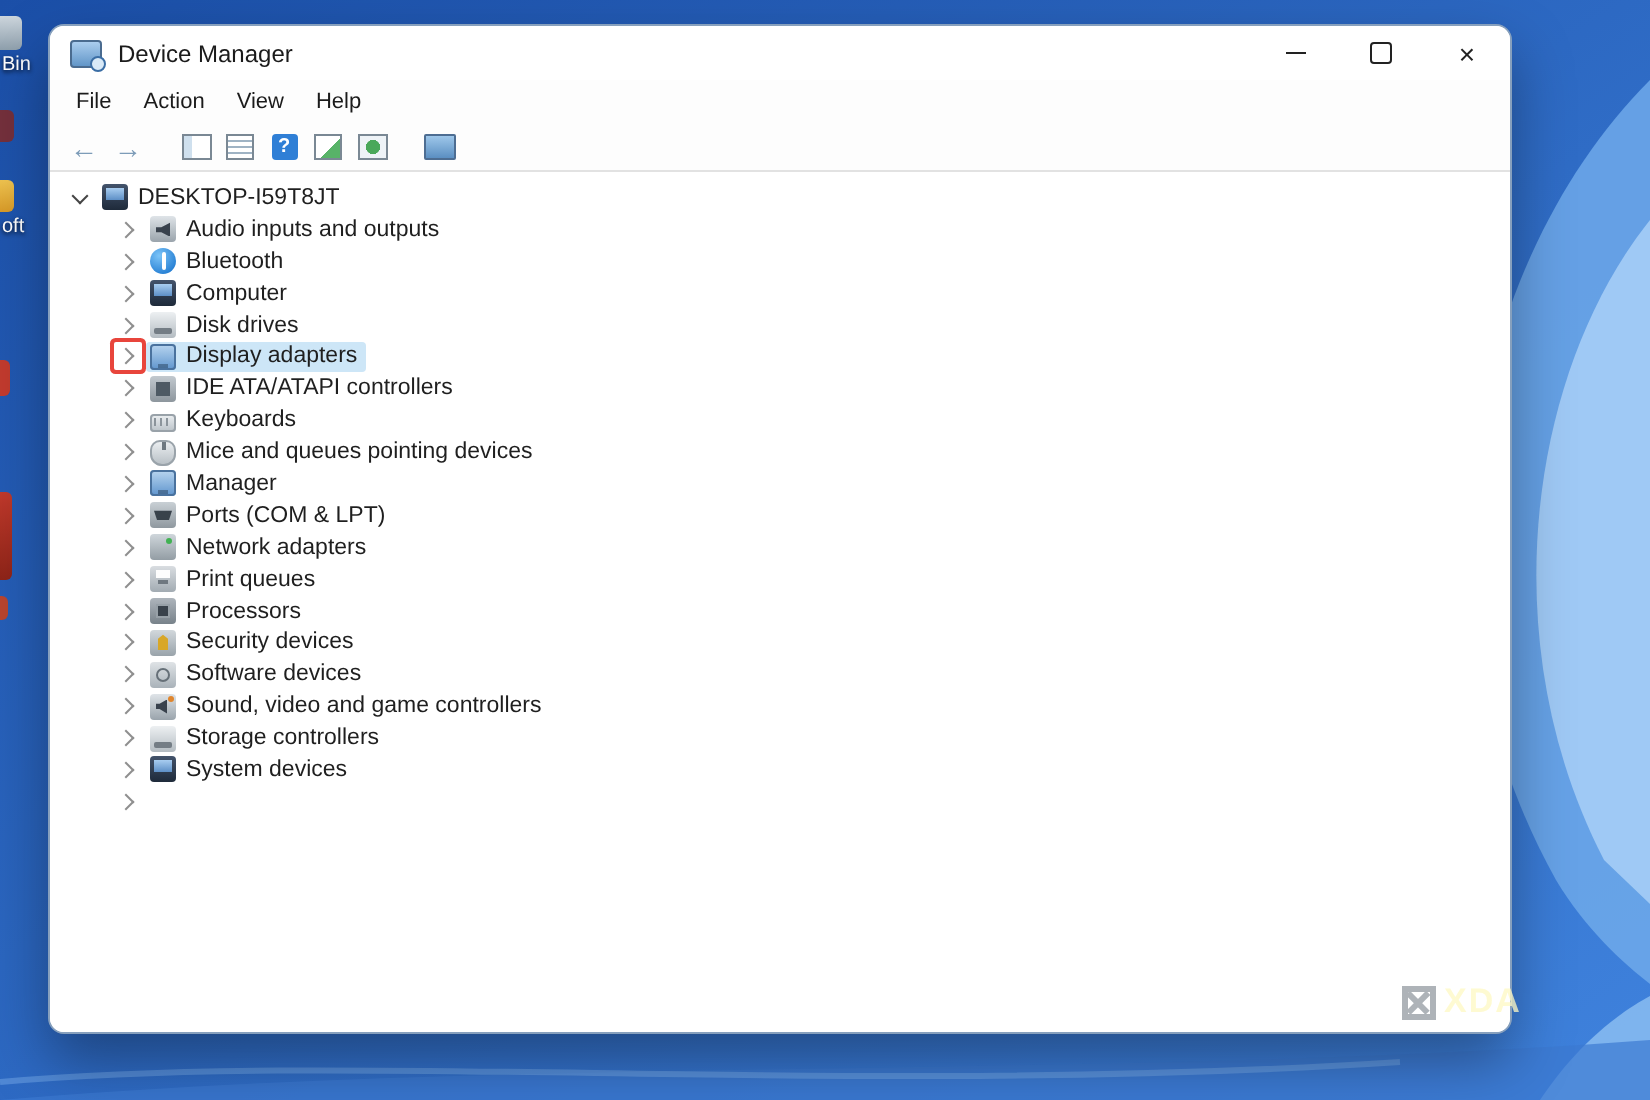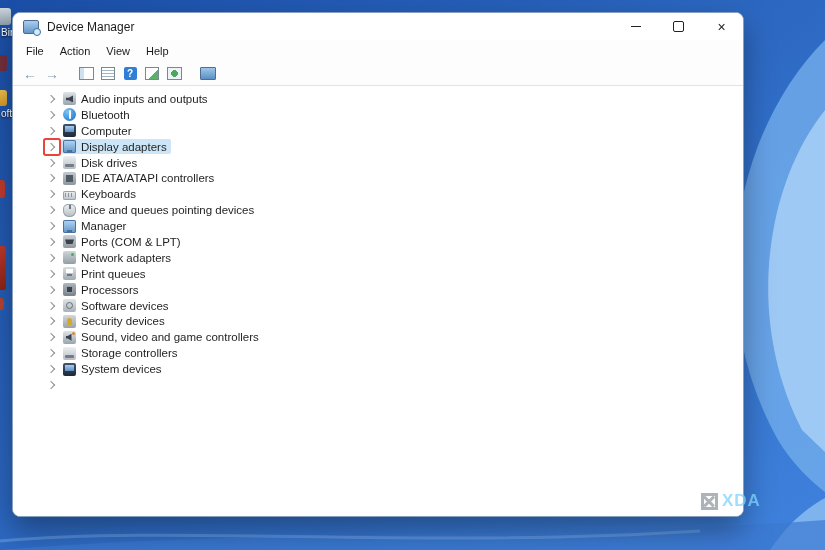--- a/index.html
+++ b/index.html
@@ -12,25 +12,25 @@
   
   .frag{position:absolute;border-radius:3px;z-index:1}
   .frag-label{position:absolute;color:#fff;font-size:10px;z-index:1;text-shadow:0 1px 2px rgba(0,0,0,.85)}
 
   
   .watermark{position:absolute;left:701px;top:491px;display:flex;align-items:center;gap:4px;opacity:.75;z-index:5}
   .wm-box{position:relative;width:11px;height:11px;border:3px solid #939aa1;flex:none}
   .wm-box::before,.wm-box::after{content:"";position:absolute;left:-2px;top:4px;width:14px;height:2.5px;background:#939aa1}
   .wm-box::before{transform:rotate(45deg)}
   .wm-box::after{transform:rotate(-45deg)}
-  .wm-text{color:#7dd3fc;font-weight:bold;font-size:17px;letter-spacing:1px}
+  .wm-text{color:#fef9c3;font-weight:bold;font-size:17px;letter-spacing:1px}
 
   
   .win{
-    position:absolute;left:12px;top:12px;width:730px;height:503px;z-index:2;
+    position:absolute;left:24px;top:12px;width:730px;height:503px;z-index:2;
     background:#fff;border:1px solid #87a0bd;border-radius:8px;overflow:hidden;
     box-shadow:0 14px 30px rgba(0,0,0,.35);display:flex;flex-direction:column;
   }
   .titlebar{height:27px;flex:none;display:flex;align-items:center;background:#fff;padding-left:10px}
   .app-icon{width:14px;height:12px;border:1px solid #4a6b8f;border-radius:2px;background:linear-gradient(#aacdee,#6296c8);position:relative;flex:none}
   .app-icon::after{content:"";position:absolute;right:-3px;bottom:-3px;width:6px;height:6px;border:1.5px solid #3b6ea5;border-radius:50%;background:#d8e9f7}
   .title{font-size:12px;color:#1b1b1b;margin-left:8px;white-space:nowrap}
   .controls{margin-left:auto;display:flex;height:100%}
   .ctrl{width:43px;display:flex;align-items:center;justify-content:center;color:#222}
   .ctrl-min::after{content:"";width:10px;height:1px;background:#222}
@@ -157,20 +157,29 @@
       <div class="tbbtn tb-console-tree"></div>
       <div class="tbbtn tb-properties"></div>
       <div class="tbbtn tb-help"></div>
       <div class="tbbtn tb-export-list"></div>
       <div class="tbbtn tb-scan-hardware"></div>
       <div class="tbbtn tb-devices"></div>
     </div>
 
   <div class="content">
     <div class="tree">
+      <div class="trow root">
+        <span class="chevbox">
+            <span class="chev down"></span>
+          </span>
+        <span class="selwrap">
+          <span class="ticon i-computer"></span>
+          <span class="tlabel">DESKTOP-I59T8JT</span>
+        </span>
+      </div>
 
     <div class="trow">
           <span class="chevbox">
             <span class="chev"></span>
           </span>
           <span class="selwrap">
             <span class="ticon i-audio"></span>
             <span class="tlabel">Audio inputs and outputs</span>
           </span>
         </div>
@@ -185,43 +194,43 @@
         </div>
         <div class="trow">
           <span class="chevbox">
             <span class="chev"></span>
           </span>
           <span class="selwrap">
             <span class="ticon i-computer"></span>
             <span class="tlabel">Computer</span>
           </span>
         </div>
+        <div class="trow">
+          <span class="chevbox">
+            <span class="chev"></span>
+          </span>
+          <span class="selwrap">
+            <span class="ticon i-disk"></span>
+            <span class="tlabel">Disk drives</span>
+          </span>
+        </div>
         <div class="trow sel">
           <span class="chevbox ann">
             <span class="chev"></span>
           </span>
           <span class="selwrap">
             <span class="ticon i-display"></span>
             <span class="tlabel">Display adapters</span>
           </span>
         </div>
         <div class="trow">
           <span class="chevbox">
             <span class="chev"></span>
           </span>
           <span class="selwrap">
-            <span class="ticon i-disk"></span>
-            <span class="tlabel">Disk drives</span>
-          </span>
-        </div>
-        <div class="trow">
-          <span class="chevbox">
-            <span class="chev"></span>
-          </span>
-          <span class="selwrap">
             <span class="ticon i-ide"></span>
             <span class="tlabel">IDE ATA/ATAPI controllers</span>
           </span>
         </div>
         <div class="trow">
           <span class="chevbox">
             <span class="chev"></span>
           </span>
           <span class="selwrap">
             <span class="ticon i-keyboard"></span>
@@ -280,31 +289,31 @@
           <span class="selwrap">
             <span class="ticon i-processor"></span>
             <span class="tlabel">Processors</span>
           </span>
         </div>
         <div class="trow">
           <span class="chevbox">
             <span class="chev"></span>
           </span>
           <span class="selwrap">
+            <span class="ticon i-security"></span>
+            <span class="tlabel">Security devices</span>
+          </span>
+        </div>
+        <div class="trow">
+          <span class="chevbox">
+            <span class="chev"></span>
+          </span>
+          <span class="selwrap">
             <span class="ticon i-software"></span>
             <span class="tlabel">Software devices</span>
-          </span>
-        </div>
-        <div class="trow">
-          <span class="chevbox">
-            <span class="chev"></span>
-          </span>
-          <span class="selwrap">
-            <span class="ticon i-security"></span>
-            <span class="tlabel">Security devices</span>
           </span>
         </div>
         <div class="trow">
           <span class="chevbox">
             <span class="chev"></span>
           </span>
           <span class="selwrap">
             <span class="ticon i-sound"></span>
             <span class="tlabel">Sound, video and game controllers</span>
           </span>

